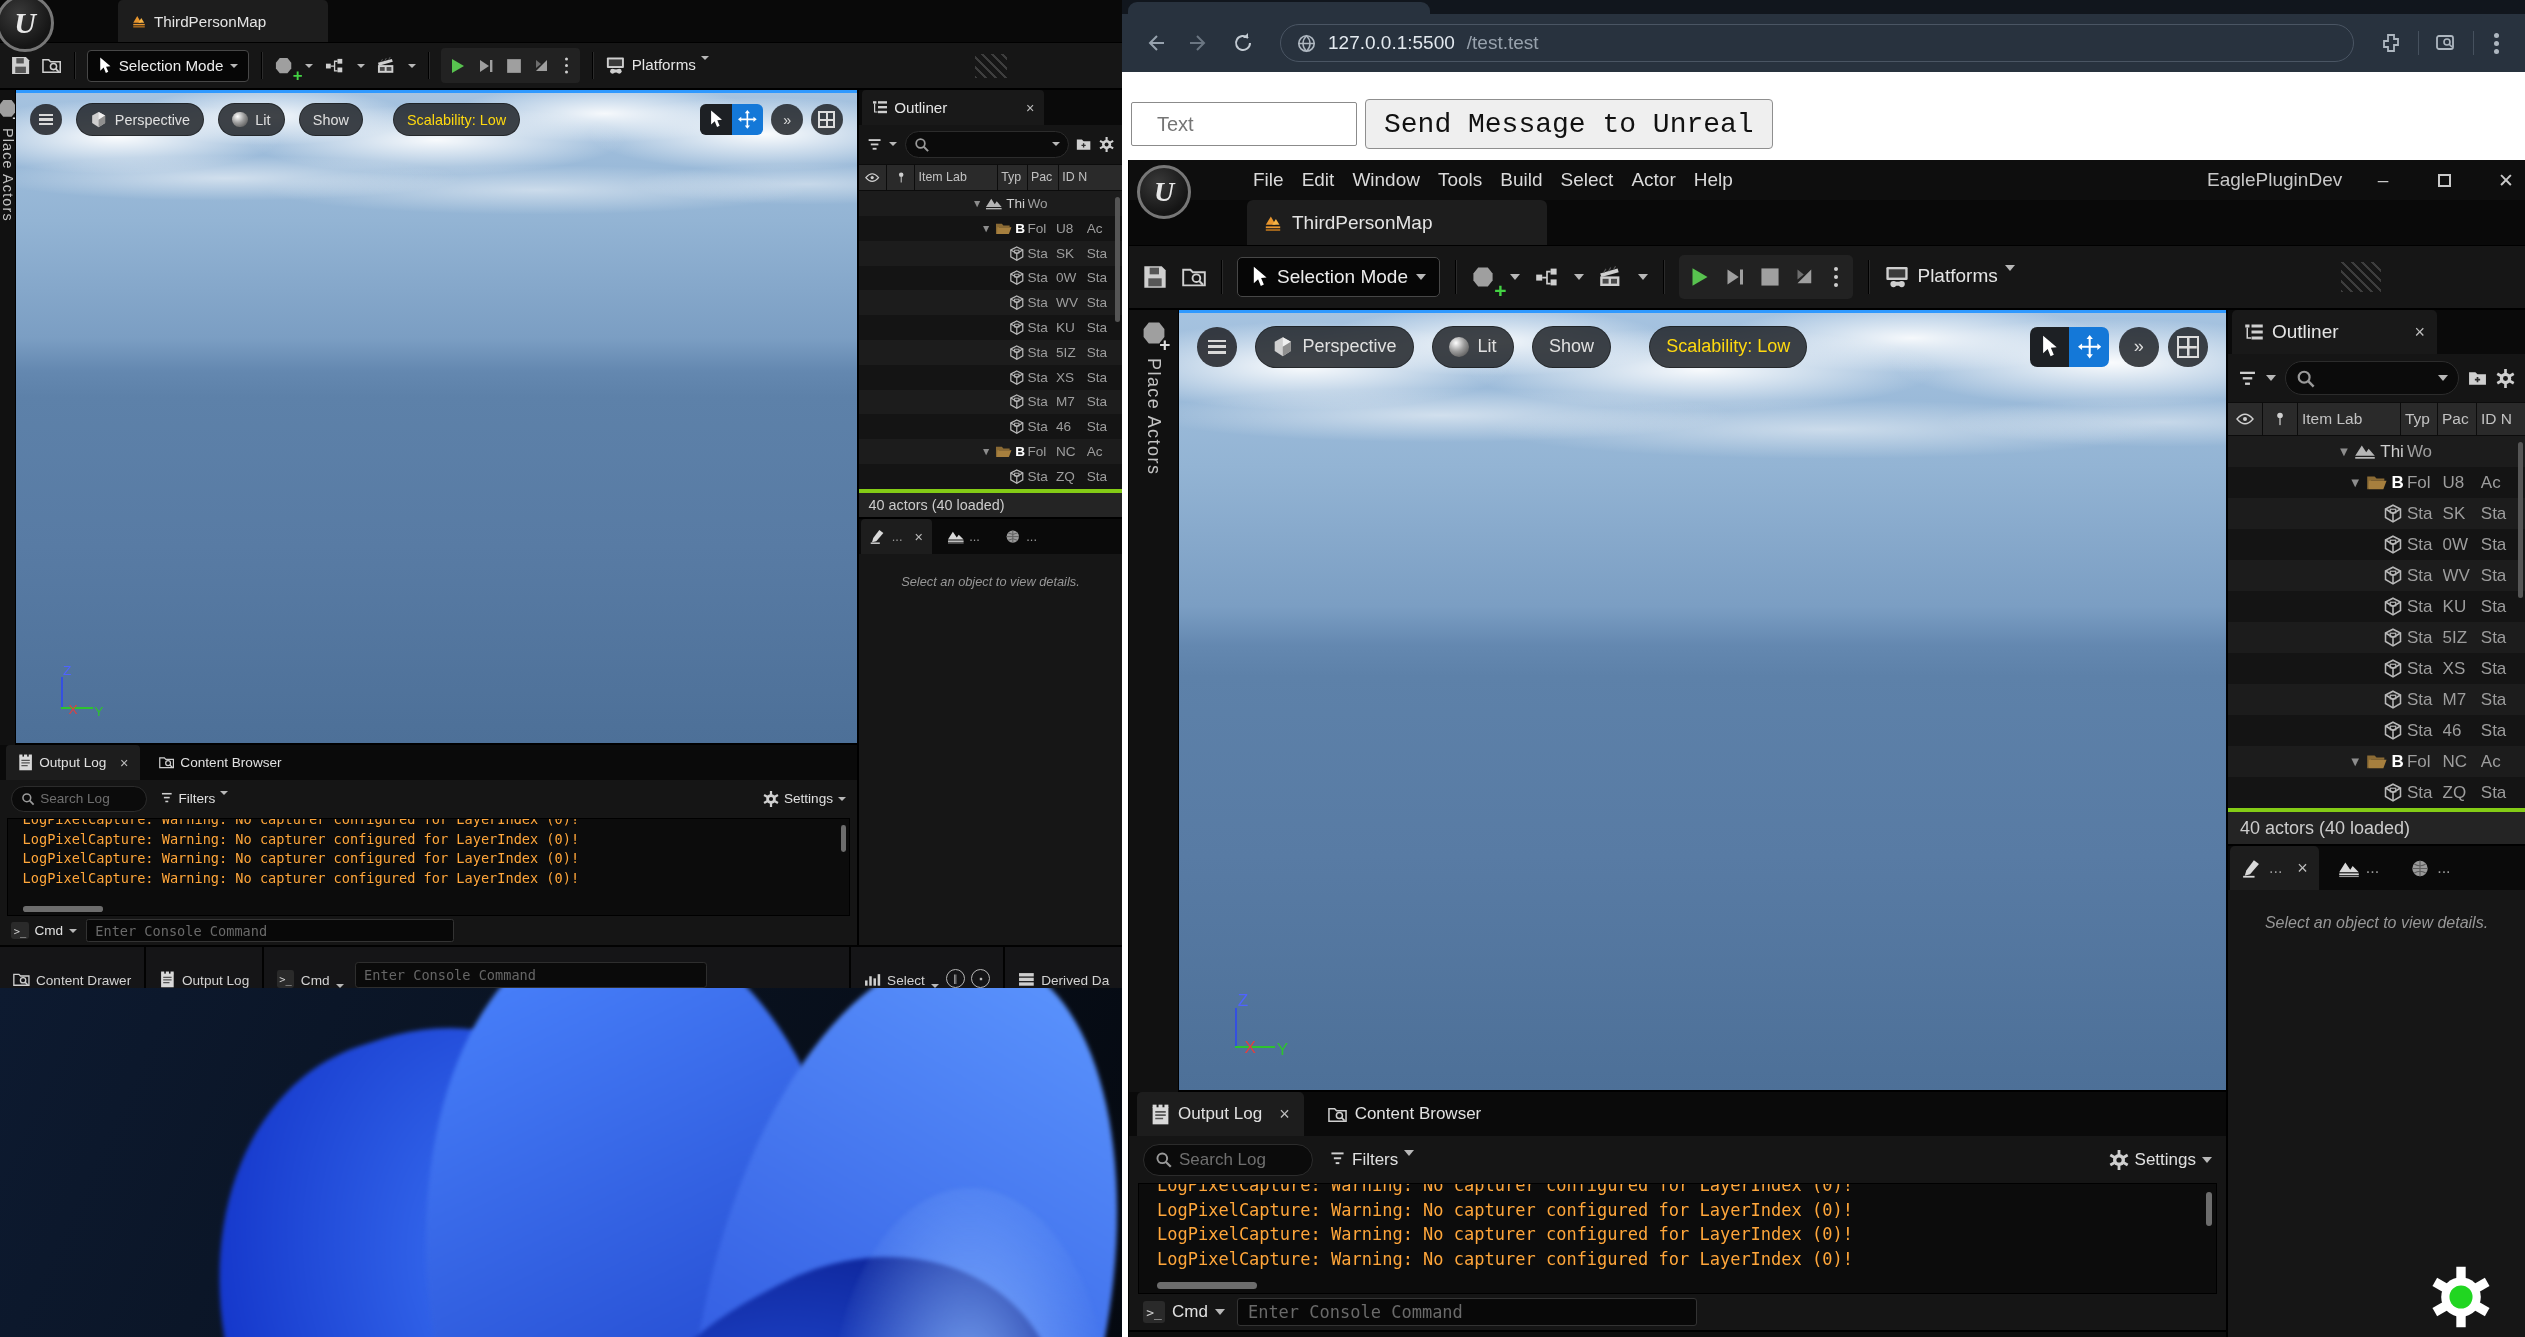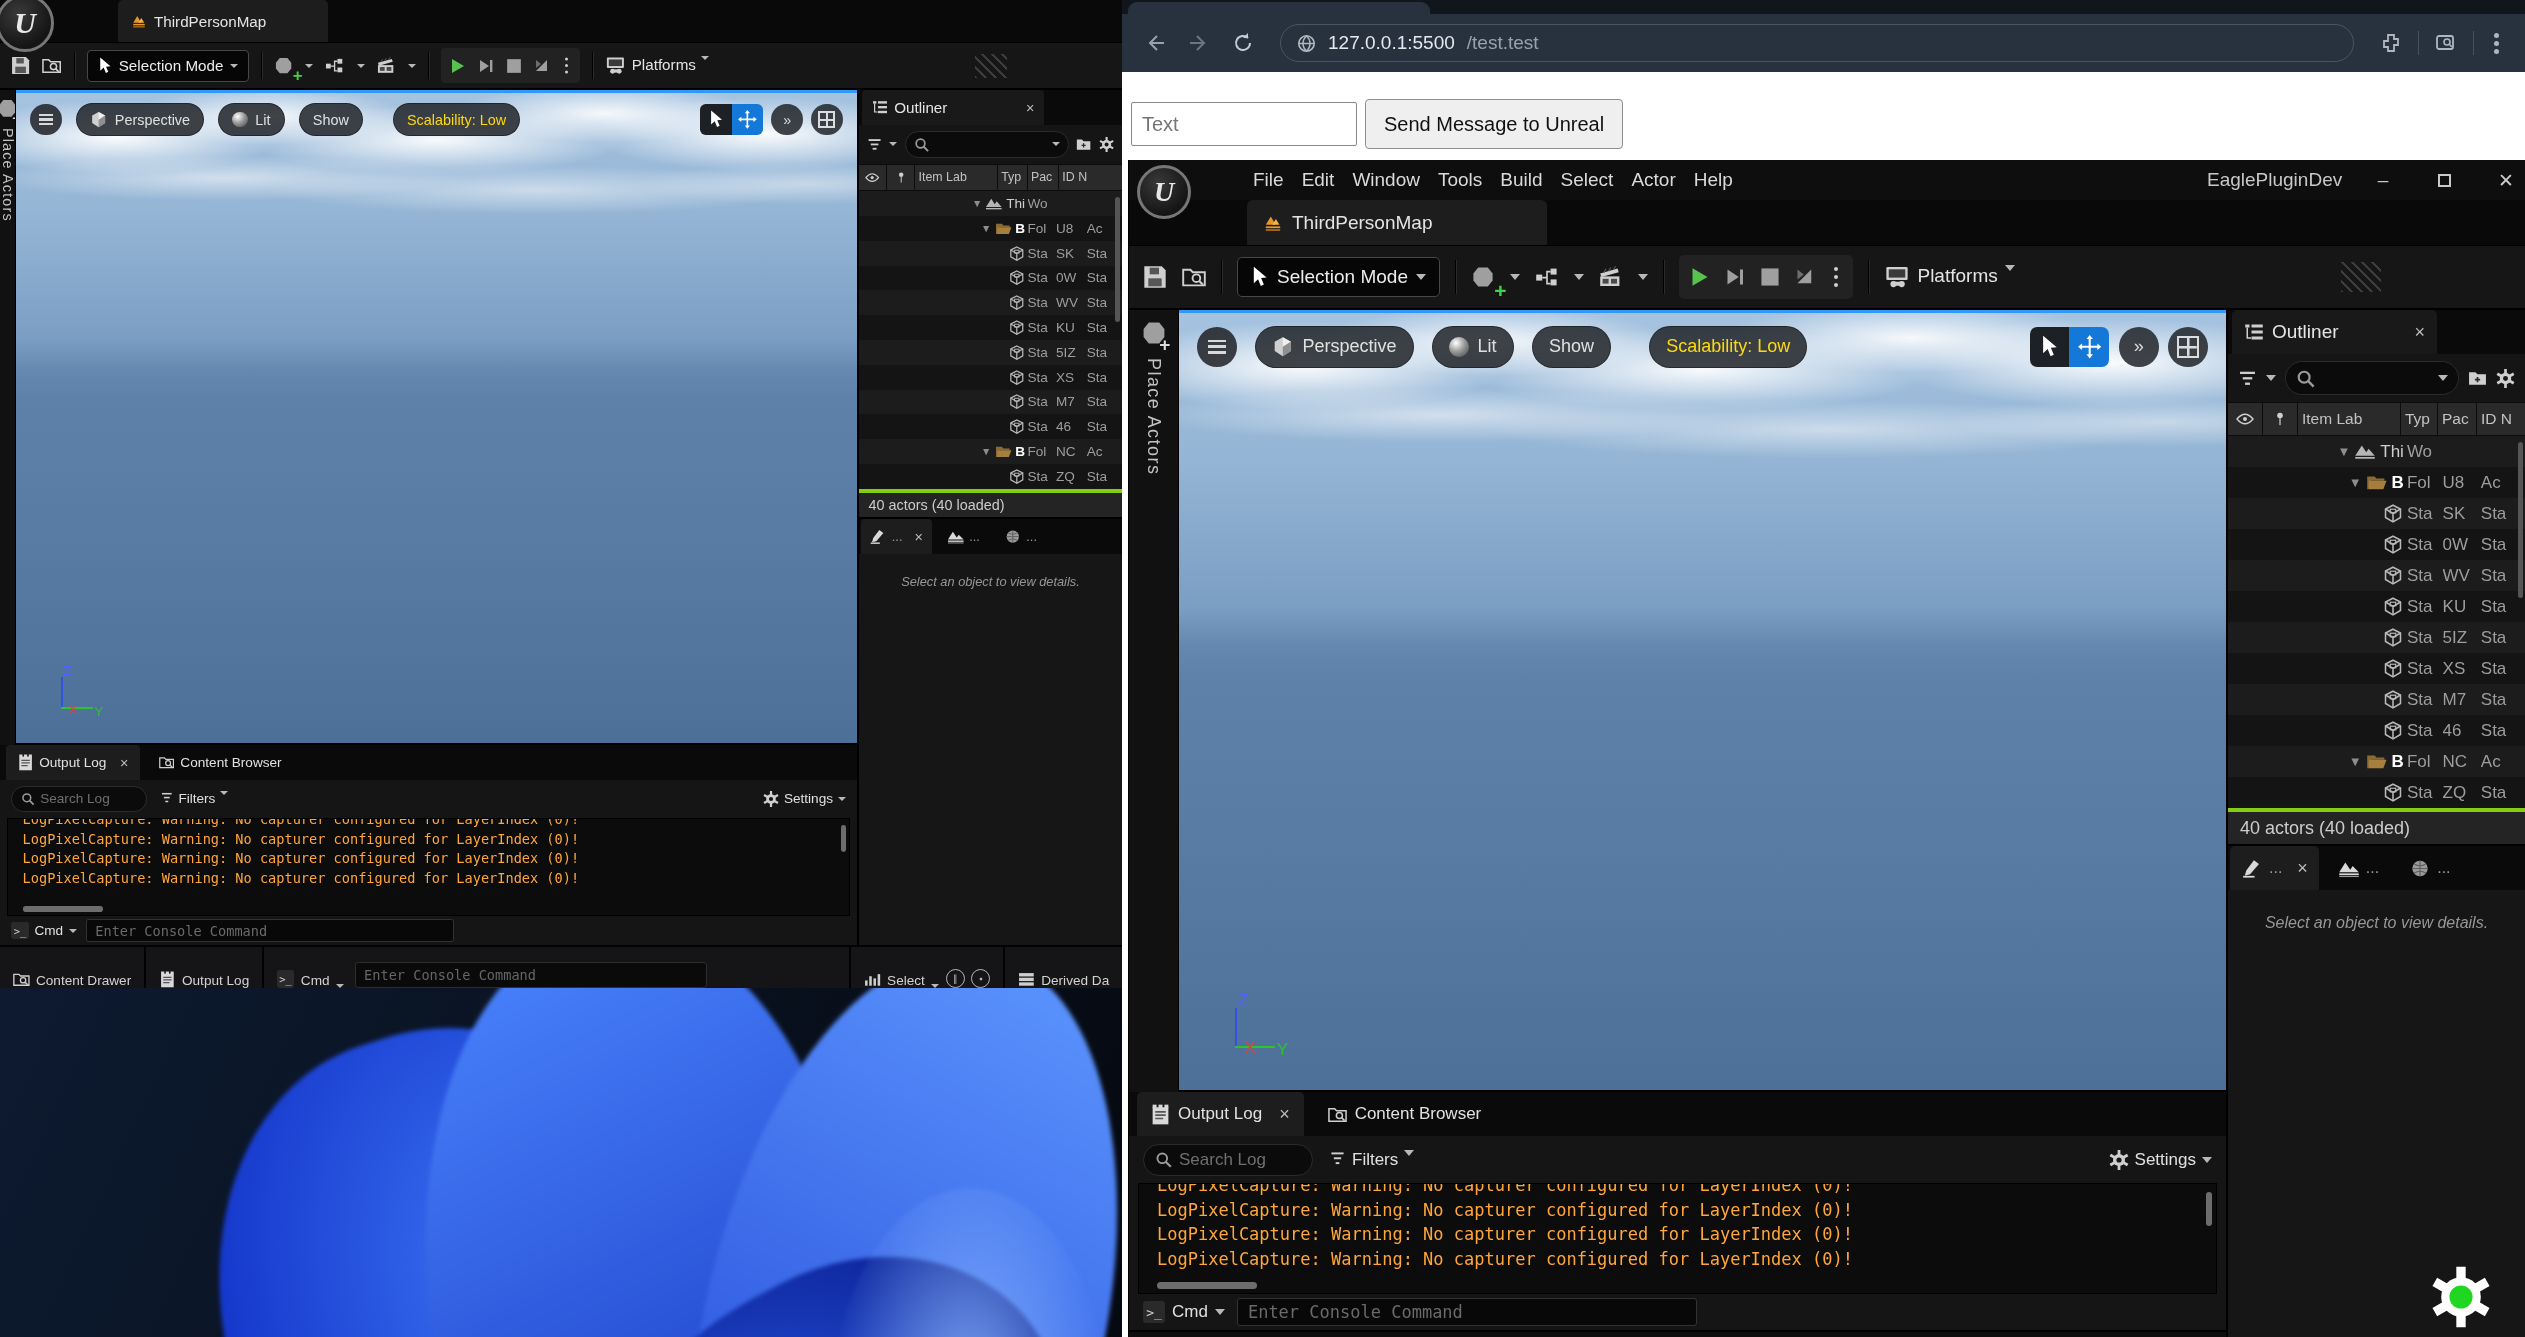--- a/index.html
+++ b/index.html
@@ -235,24 +235,24 @@
   .nav-ic svg{width:24px;height:24px}
   .urlpill{flex:1;height:38px;border:1px solid #4a5563;border-radius:19px;display:flex;align-items:center;
     padding:0 16px;gap:12px;margin:0 10px;min-width:0}
   .urlpill svg{width:19px;height:19px;flex:none}
   .url-host{font-size:19px;color:#e3e9ef;white-space:nowrap}
   .url-path{font-size:19px;color:#98a2ad;white-space:nowrap}
   .b-sep{width:1px;height:24px;background:#46515e}
   .b-kebab{width:5px;height:5px;border-radius:50%;background:#aeb7c0;box-shadow:0 8px 0 #aeb7c0,0 -8px 0 #aeb7c0;margin:0 10px}
   .b-page{position:relative;height:90px;background:#fff}
   .page-input{position:absolute;left:9px;top:30px;width:226px;height:44px;border:1px solid #8b8b8b;border-radius:2px;
-    font-size:20px;font-family:"Liberation Sans",sans-serif;padding:0 10px;color:#333;background:#fff}
+    font-size:20px;font-family:"Liberation Sans",sans-serif;padding:0 25px;color:#333;background:#fff}
   .page-input::placeholder{color:#757575}
   .page-btn{position:absolute;left:243px;top:27px;height:50px;padding:0 18px;background:#efefef;
-    border:1px solid #8f8f8f;border-radius:4px;font-size:20px;font-family:Liberation Sans, sans-serif;color:#111}
+    border:1px solid #8f8f8f;border-radius:4px;font-size:28px;font-family:Liberation Mono, monospace;color:#111}
 
   
   .fab{position:absolute;left:2428px;top:1264px;width:66px;height:66px;z-index:40}
   .fab svg{width:100%;height:100%}
 
   .w-right .bottomcut{height:7px;background:#0d0d0d;border-top:2px solid #000;flex:none}
 </style>
 </head>
 <body>
 

